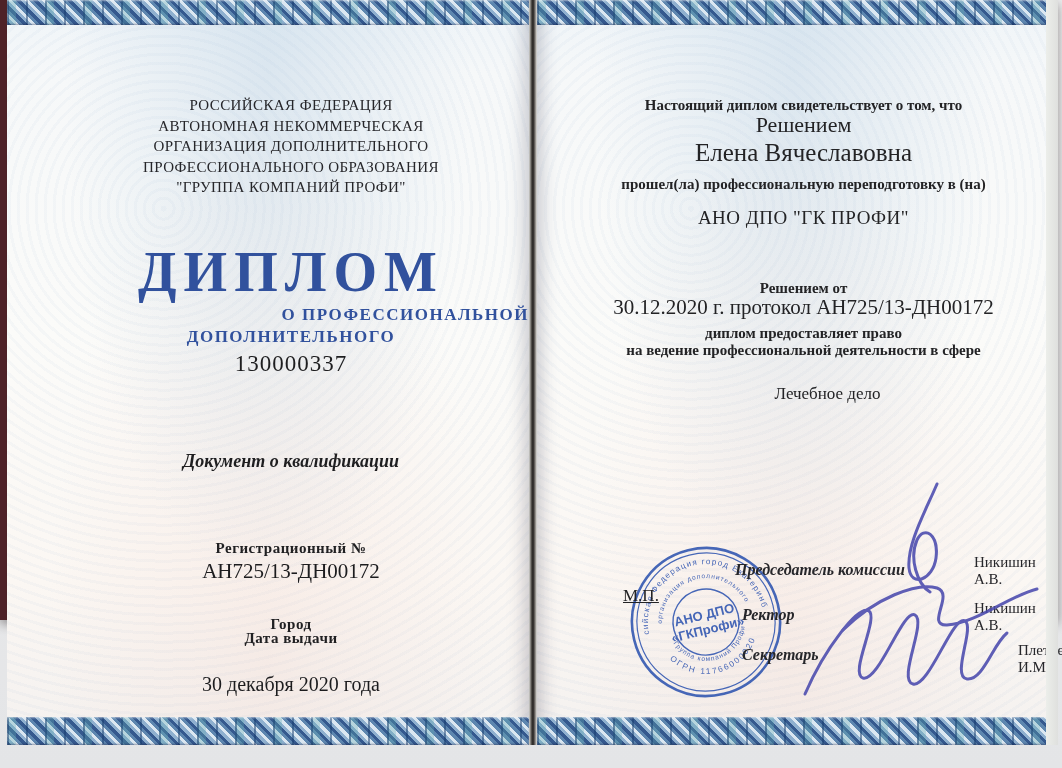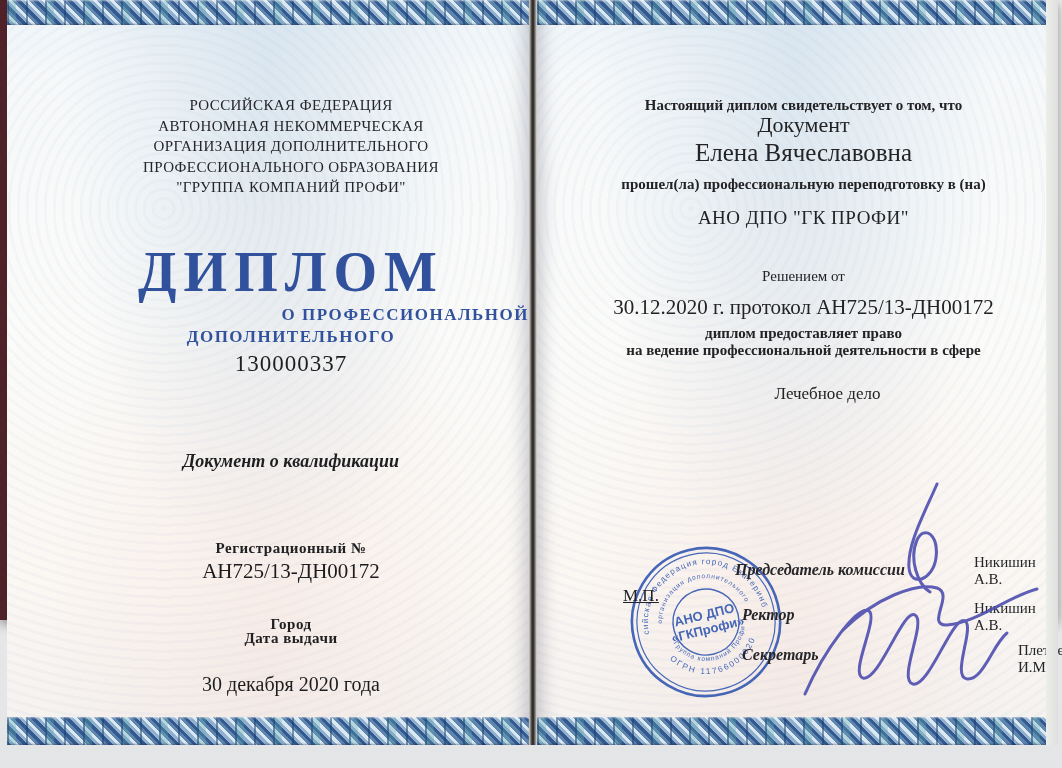--- a/index.html
+++ b/index.html
@@ -53,21 +53,21 @@
   .small-label{font-size:15px;font-weight:bold;letter-spacing:.5px;color:#202022;}
   .big-value{font-size:21px;color:#1c1c1e;}
   .reg-label{top:540px;} .reg-value{top:559px;}
   .city-label{top:616px;} .city-value{top:605px;font-size:20px;}
   .date-label{top:630px;} .date-value{top:647px;font-size:20px;margin-top:26px;}
   .intro-line{top:97px;font-size:15px;font-weight:bold;}
   .holder-surname{top:112px;font-size:22px;}
   .holder-name{top:139px;font-size:25px;}
   .training-line{top:176px;font-size:15px;font-weight:bold;}
   .org-name{top:207px;font-size:19px;letter-spacing:.5px;}
-  .decision-label{top:268px;font-size:15px;font-weight:normal;}
+  .decision-label{top:280px;font-size:15px;font-weight:bold;}
   .decision-details{top:295px;font-size:21px;}
   .right-line1{top:325px;font-size:15px;font-weight:bold;}
   .right-line2{top:342px;font-size:15px;font-weight:bold;}
   .field-line{top:384px;font-size:17px;margin-left:48px;}
   .mp-mark{position:absolute;left:86px;top:586px;font-size:17px;color:#232325;z-index:5;text-decoration:underline;}
   .role{position:absolute;font-size:16px;font-weight:bold;font-style:italic;color:#26262a;z-index:4;}
   .role-1{left:198px;top:561px;text-align:center;} .role-2{left:205px;top:606px;} .role-3{left:205px;top:646px;}
   .sig-name{position:absolute;font-size:15px;color:#26262a;}
   .name-1{left:437px;top:554px;} .name-2{left:437px;top:600px;} .name-3{left:437px;top:642px;margin-left:44px;}
   .stamp-svg{position:absolute;left:90px;top:543px;width:158px;height:158px;transform:rotate(-14deg);opacity:.88;z-index:3;}
@@ -102,21 +102,21 @@
     </div>
   </div>
 
   <div class="spine"></div>
 
   <div class="page page-right">
     <div class="ornament top"></div>
     <div class="ornament bottom"></div>
     <div class="content rp-content">
       <div class="abs intro-line">Настоящий диплом свидетельствует о том, что</div>
-      <div class="abs holder-surname">Документ</div>
+      <div class="abs holder-surname">Решением</div>
       <div class="abs holder-name">Елена Вячеславовна</div>
       <div class="abs training-line">прошел(ла) профессиональную переподготовку в (на)</div>
       <div class="abs org-name">АНО ДПО "ГК ПРОФИ"</div>
       <div class="abs decision-label">Решением от</div>
       <div class="abs decision-details">30.12.2020 г. протокол АН725/13-ДН00172</div>
       <div class="abs right-line1">диплом предоставляет право</div>
       <div class="abs right-line2">на ведение профессиональной деятельности в сфере</div>
       <div class="abs field-line">Лечебное дело</div>
     </div>
 

